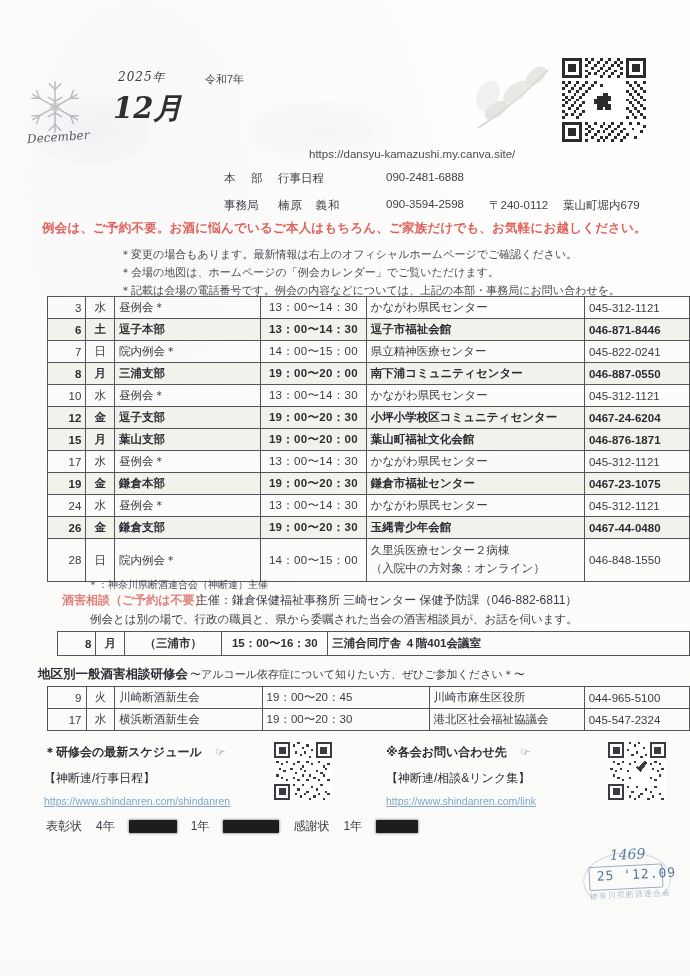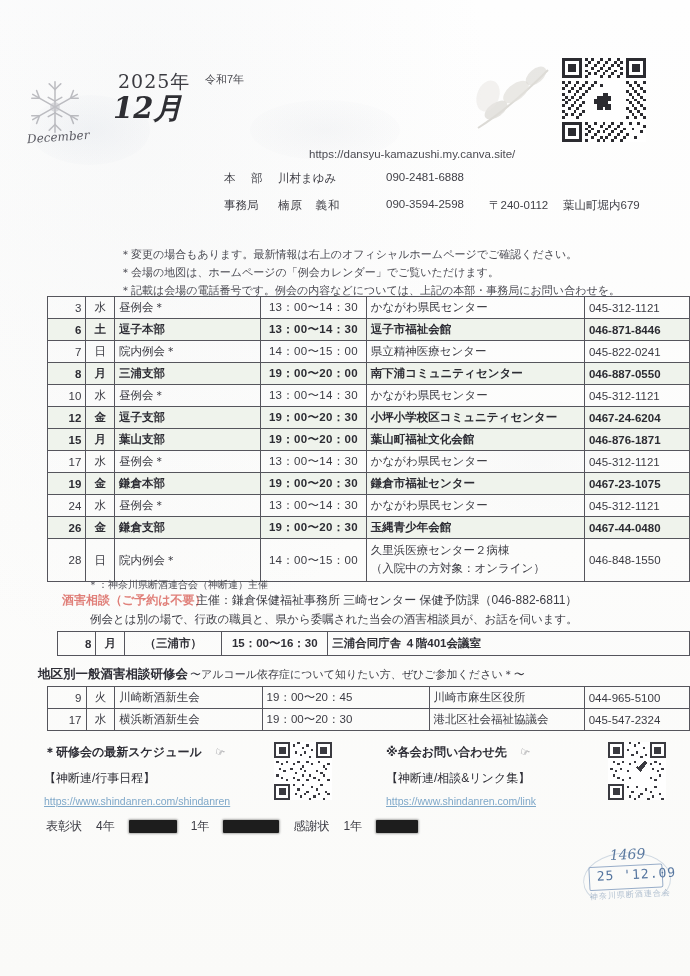--- a/index.html
+++ b/index.html
@@ -28,21 +28,22 @@
     position: absolute;
     border-radius: 50%;
     pointer-events: none;
   }
 
   
   .hdr-year {
     position: absolute;
     left: 118px; top: 69px;
     font-family: "DejaVu Serif", serif;
-    font-size: 19px;
+    font-size: 12px;
+    font-style: italic;
     letter-spacing: 1px;
     color: #3a3a40;
     white-space: nowrap;
   }
   .hdr-era {
     position: absolute;
     left: 205px; top: 72px;
     font-size: 11px;
     color: #4a4a50;
     white-space: nowrap;
@@ -576,28 +577,29 @@
     </g>
   </svg>
 
   <div class="hdr-year">2025年</div>
   <div class="hdr-era">令和7年</div>
   <div class="hdr-month">12月</div>
   <div class="hdr-december">December</div>
 
   <div class="hdr-url">https://dansyu-kamazushi.my.canva.site/</div>
   <div class="hdr-row hdr-label-1">本　部</div>
-  <div class="hdr-row hdr-name-1">川村まゆみ</div>
+  <div class="hdr-row hdr-name-1">行事日程</div>
   <div class="hdr-row hdr-tel-1">090-2481-6888</div>
   <div class="hdr-row hdr-label-2">事務局</div>
   <div class="hdr-row hdr-name-2">楠原　義和</div>
   <div class="hdr-row hdr-tel-2">090-3594-2598</div>
   <div class="hdr-row hdr-zip-2">〒240-0112</div>
   <div class="hdr-row hdr-addr-2">葉山町堀内679</div>
 
+  <div class="notice-red">例会は、ご予約不要。お酒に悩んでいるご本人はもちろん、ご家族だけでも、お気軽にお越しください。</div>
   <div class="note-line note-1">＊変更の場合もあります。最新情報は右上のオフィシャルホームページでご確認ください。</div>
   <div class="note-line note-2">＊会場の地図は、ホームページの「例会カレンダー」でご覧いただけます。</div>
   <div class="note-line note-3">＊記載は会場の電話番号です。例会の内容などについては、上記の本部・事務局にお問い合わせを。</div>
 
   <table class="sched" style="left:47px; top:296px;">
     <tbody id="sched-body">
         <tr>
           <td class="c-day">3</td>
           <td class="c-wday">水</td>
           <td class="c-name">昼例会＊</td>

